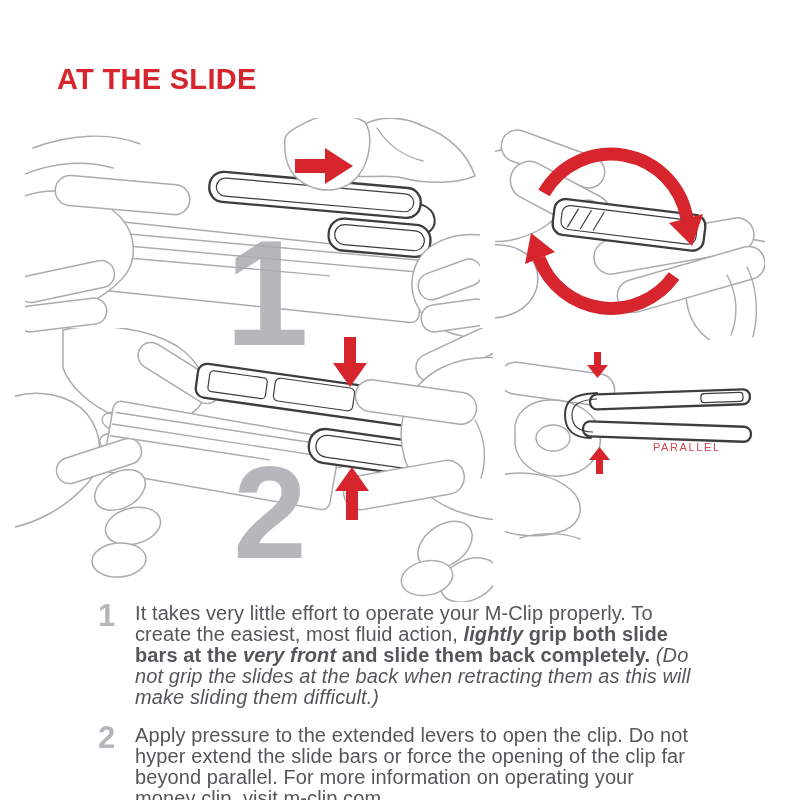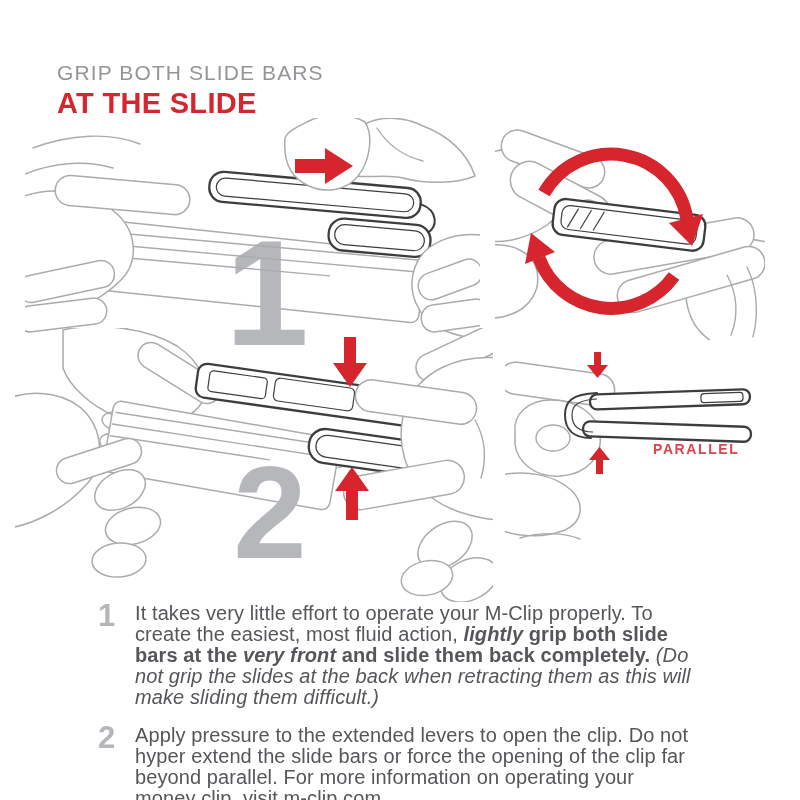--- a/index.html
+++ b/index.html
@@ -19,21 +19,21 @@
   .ln{fill:#ffffff;stroke:#a9abae;stroke-width:1.5;stroke-linejoin:round;stroke-linecap:round;}
   .lnO{fill:none;stroke:#a9abae;stroke-width:1.4;stroke-linecap:round;}
   .dk{fill:#ffffff;stroke:#3c3d3f;stroke-width:2.3;stroke-linejoin:round;}
   .dkI{fill:none;stroke:#3c3d3f;stroke-width:1.2;}
   .dkO{fill:none;stroke:#3c3d3f;stroke-width:2;stroke-linecap:round;}
   .red{fill:#d6252d;stroke:none;}
   .redO{fill:none;stroke:#d6252d;stroke-width:13;}
   .pad{fill:#c6c8ca;stroke:none;}
   .num{font-weight:bold;fill:#b5b7ba;font-family:"Liberation Sans",sans-serif;}
   .parallel-label{
-    position:absolute;left:148px;top:101px;font-size:14px;font-weight:bold;
+    position:absolute;left:148px;top:101px;font-size:11px;font-weight:normal;
     letter-spacing:1.6px;color:#d9464d;
   }
   
   .steps{left:98px;top:603px;width:600px;}
   .step{display:flex;gap:13px;}
   .step + .step{margin-top:17px;}
   .step-num{
     flex:none;width:24px;font-size:31px;font-weight:bold;color:#b4b6b9;
     line-height:26px;letter-spacing:-1px;
   }
@@ -41,21 +41,20 @@
     margin:0;font-size:20px;line-height:21px;color:#55565a;letter-spacing:0.1px;
   }
   .b{font-weight:bold;}
   .i{font-style:italic;}
   .bi{font-weight:bold;font-style:italic;}
 </style>
 </head>
 <body>
 
 <header class="abs title">
-  <div class="title-line1">GRIP BOTH SLIDE BARS</div>
   <div class="title-line2">AT THE SLIDE</div>
 </header>
 
 <div class="fig" style="left:25px;top:118px;">
   <svg width="455" height="232" viewBox="0 0 455 232">
 
     <g>
       <path class="lnO" d="M8,30 C45,16 85,14 115,26"></path>
       <path class="lnO" d="M0,56 C30,44 62,42 88,50"></path>
     </g>

